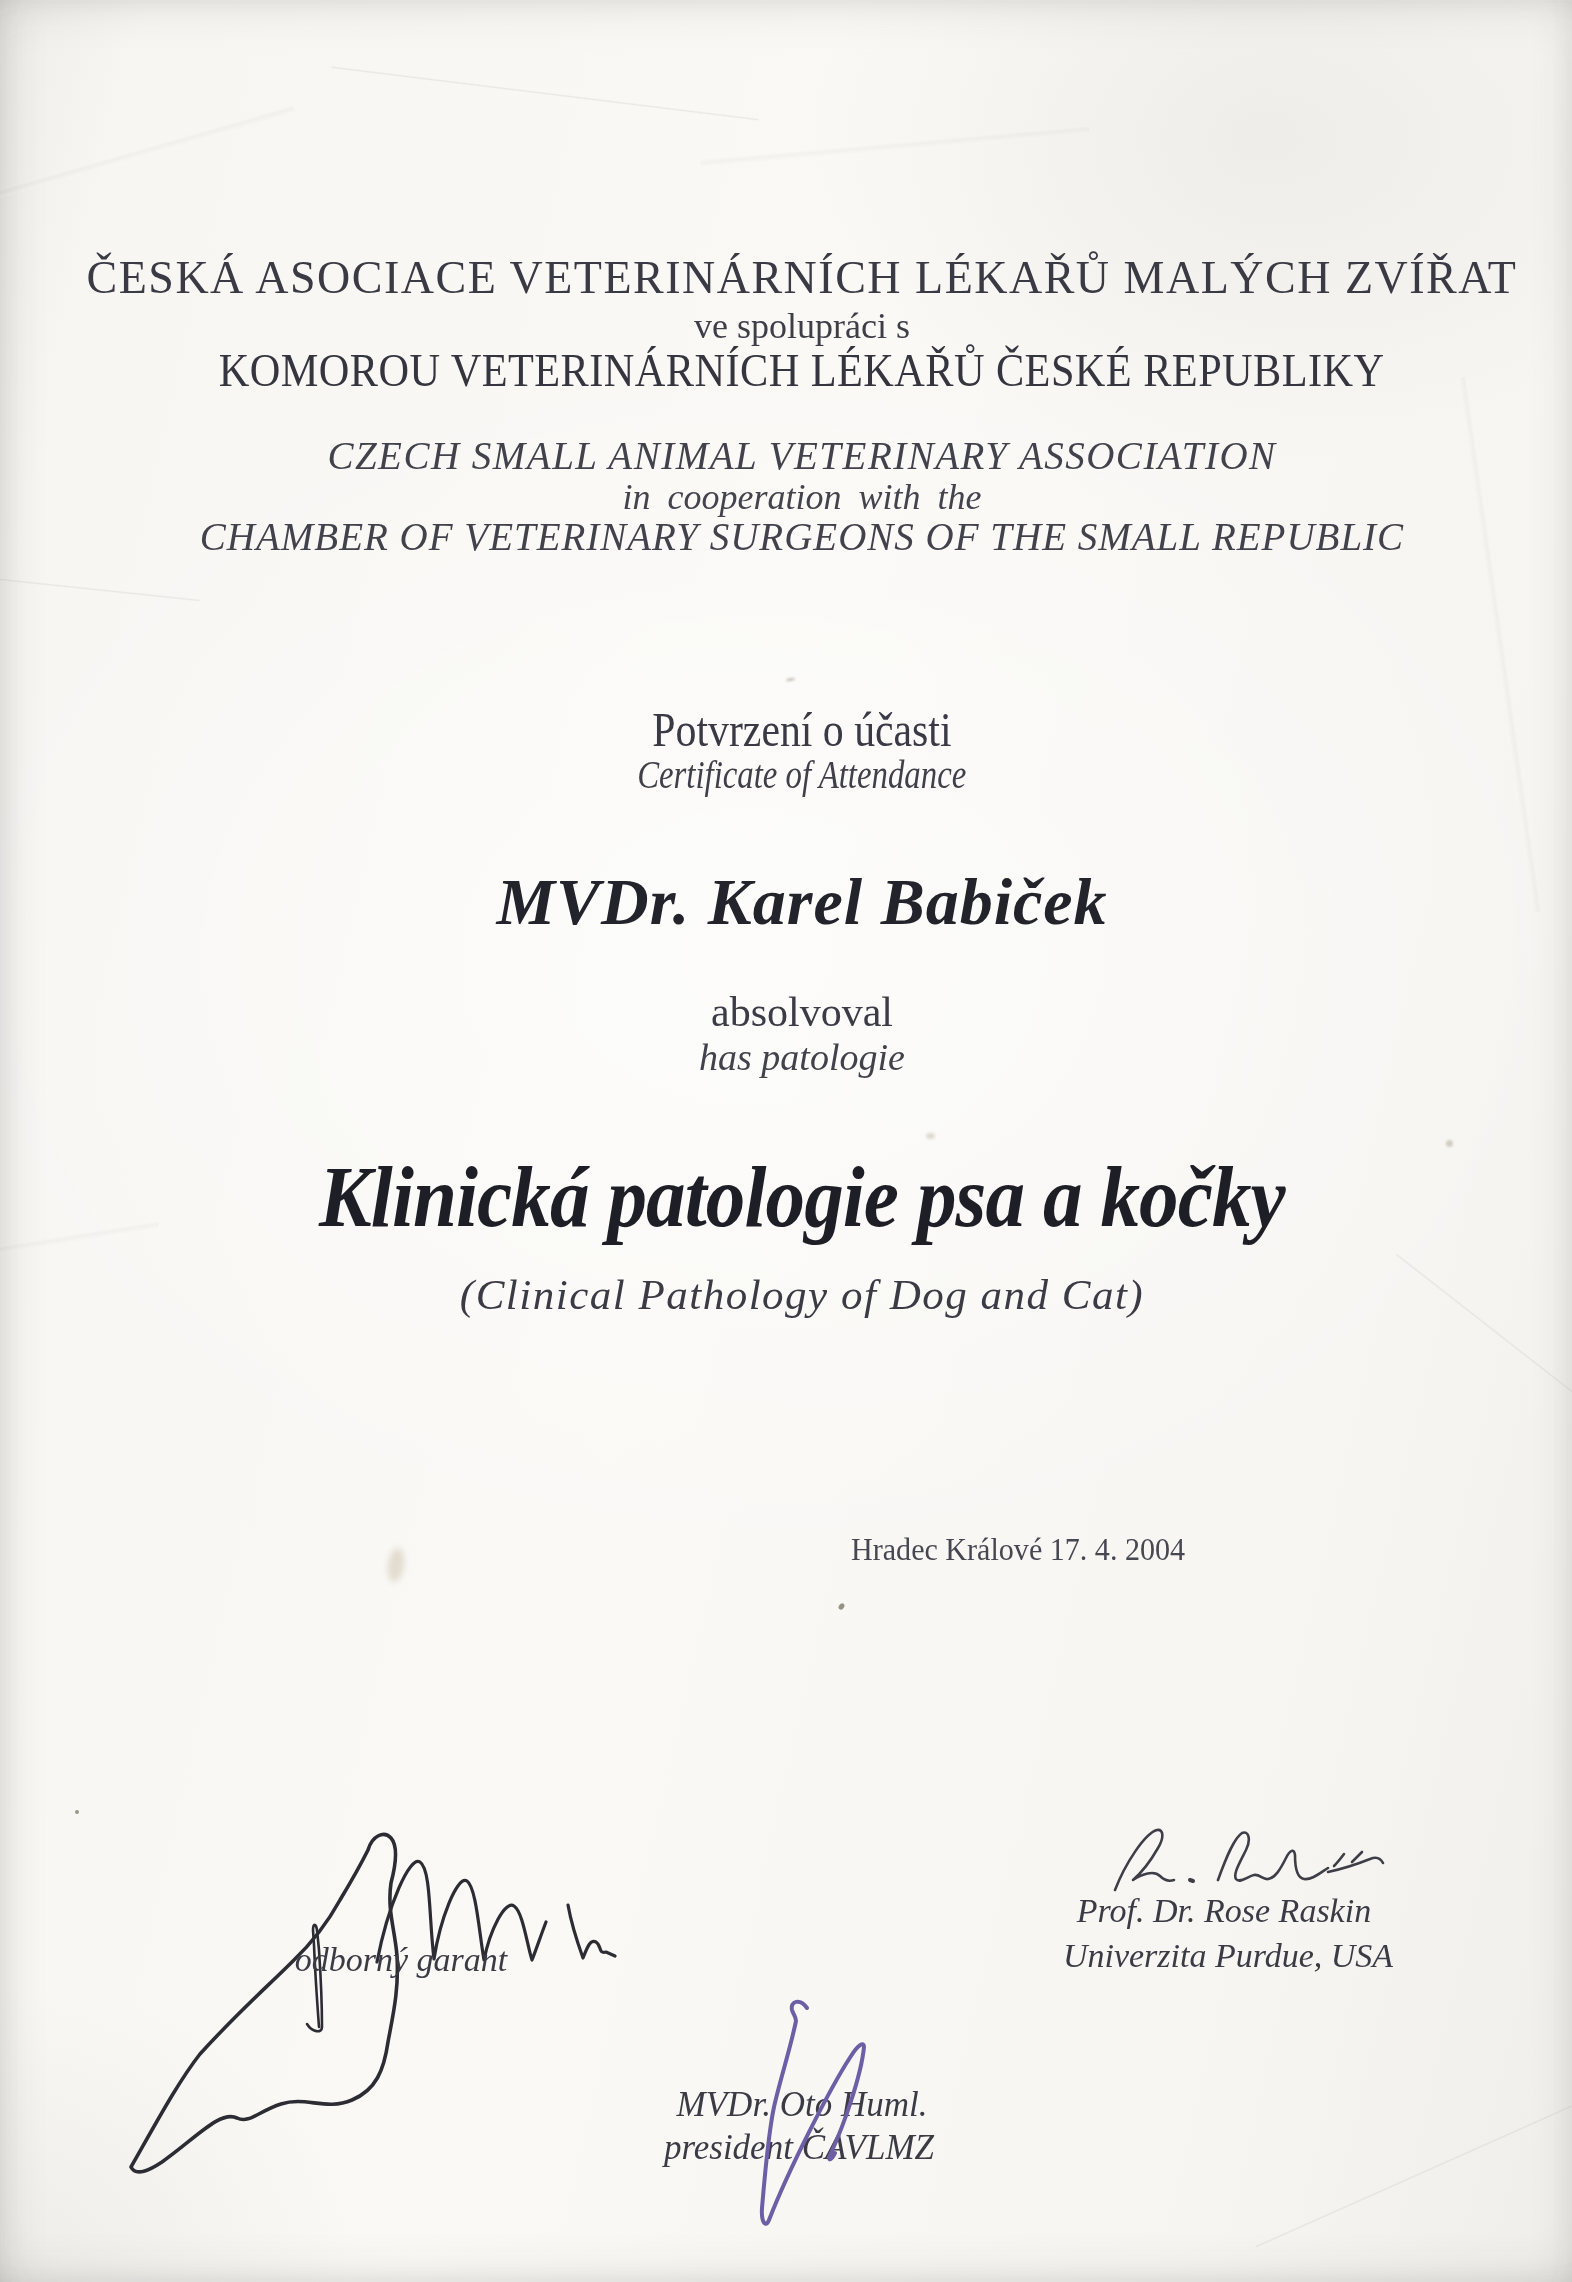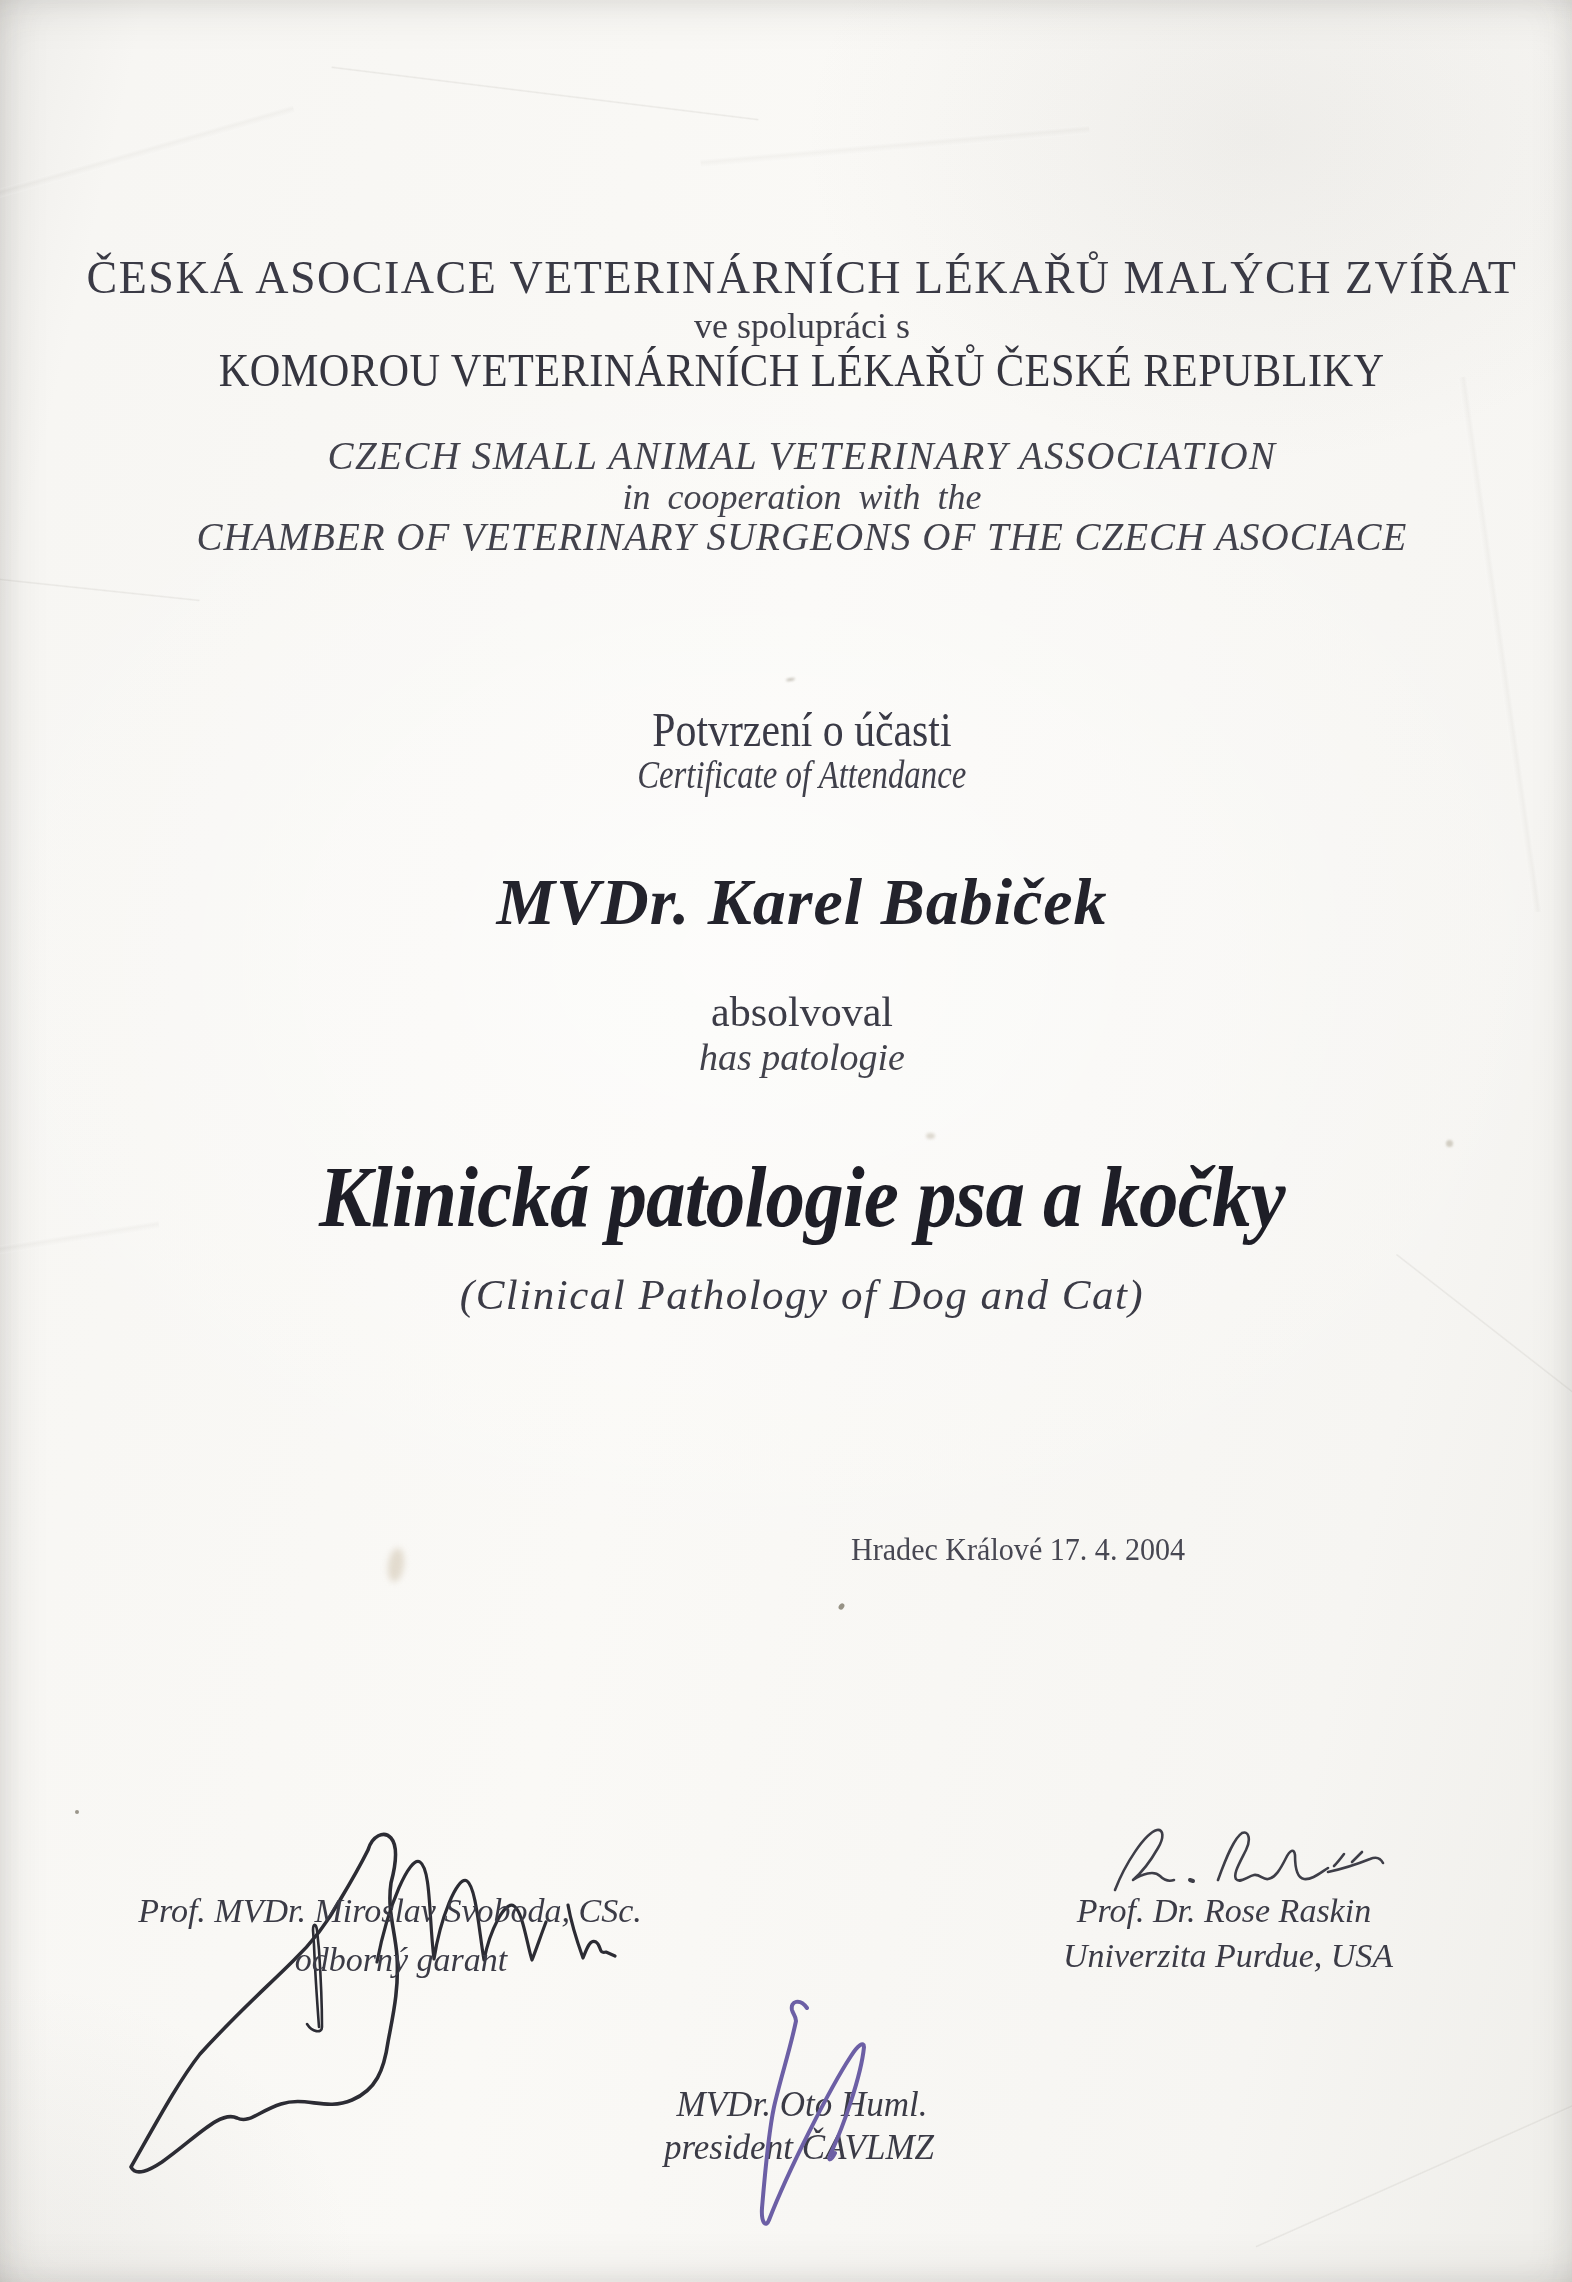--- a/index.html
+++ b/index.html
@@ -93,21 +93,21 @@
   <div class="speck" style="left:75px;top:1810px;width:4px;height:4px;background:#9b968b;"></div>
   <div class="speck" style="left:926px;top:1133px;width:9px;height:6px;background:#d0cabd;filter:blur(1.5px);opacity:.7;"></div>
   <div class="speck" style="left:786px;top:678px;width:9px;height:3px;background:#b5b0a4;filter:blur(1px);opacity:.7;transform:rotate(-10deg);"></div>
 
   <div class="line org-cz-1"><span>ČESKÁ ASOCIACE VETERINÁRNÍCH LÉKAŘŮ MALÝCH ZVÍŘAT</span></div>
   <div class="line org-cz-2"><span>ve spolupráci s</span></div>
   <div class="line org-cz-3"><span class="sc90">KOMOROU VETERINÁRNÍCH LÉKAŘŮ ČESKÉ REPUBLIKY</span></div>
 
   <div class="line org-en-1"><span>CZECH SMALL ANIMAL VETERINARY ASSOCIATION</span></div>
   <div class="line org-en-2"><span>in cooperation with the</span></div>
-  <div class="line org-en-3"><span>CHAMBER OF VETERINARY SURGEONS OF THE CZECH ASOCIACE</span></div>
+  <div class="line org-en-3"><span>CHAMBER OF VETERINARY SURGEONS OF THE SMALL REPUBLIC</span></div>
 
   <div class="line cert-cz"><span class="sc87">Potvrzení o účasti</span></div>
   <div class="line cert-en"><span class="sc82">Certificate of Attendance</span></div>
 
   <div class="line attendee"><span>MVDr. Karel Babiček</span></div>
   <div class="line att-cz"><span>absolvoval</span></div>
   <div class="line att-en"><span>has patologie</span></div>
 
   <div class="line course-cz"><span class="sc92">Klinická patologie psa a kočky</span></div>
   <div class="line course-en"><span>(Clinical Pathology of Dog and Cat)</span></div>
@@ -123,21 +123,20 @@
         C 226,331 206,316 181,324 C 159,331 149,344 137,338 C 120,330 96,358 62,382
         C 50,390 36,397 31,387 Z"></path>
       <path stroke-width="2.6" d="M 219,247 C 217,220 215,190 214,165 L 213,150 C 213,143 216,143 217,150 L 219,170 C 221,200 222,225 222,247 C 222,254 212,252 207,244"></path>
       <path stroke-width="3.2" d="M 277,182
         C 288,125 310,75 320,82 C 331,89 329,140 334,179
         C 340,140 357,95 367,101 C 376,107 379,151 384,180
         C 390,150 405,120 414,126 C 423,132 427,165 432,180 C 436,170 441,155 446,142"></path>
       <path stroke-width="3.2" d="M 468,125 C 471,142 478,164 483,178 C 487,168 490,159 496,162 C 502,166 498,174 506,172 L 515,176"></path>
     </g>
   </svg>
-  <div class="sig-text svoboda-name">Prof. MVDr. Miroslav Svoboda, CSc.</div>
   <div class="sig-text svoboda-role">odborný garant</div>
 
   <svg class="sig-raskin" width="300" height="90" viewBox="0 0 300 90">
     <g fill="none" stroke-width="2.6" stroke-linecap="round" stroke-linejoin="round" stroke="#3e3e48">
       <path d="M 15,72 C 25,46 45,15 57,12 C 64,11 64,20 58,30 C 50,44 40,56 33,62 C 42,56 54,52 60,58 C 64,62 68,64 74,62"></path>
       <path stroke-width="4" d="M 90,62 l 3,1"></path>
       <path d="M 118,62 C 126,40 134,20 142,15 C 149,12 151,22 146,32 C 139,46 133,56 136,61 C 140,66 148,58 154,57 C 160,56 163,62 168,61 C 175,60 180,52 186,40 C 190,32 194,30 195,37 C 195,48 197,60 204,61 C 212,62 220,55 228,50"></path>
       <path d="M 234,48 C 238,44 241,40 244,36 M 252,44 C 256,40 259,37 262,34"></path>
       <path d="M 228,54 C 242,51 260,45 270,41 C 277,38 281,41 283,45"></path>
     </g>

